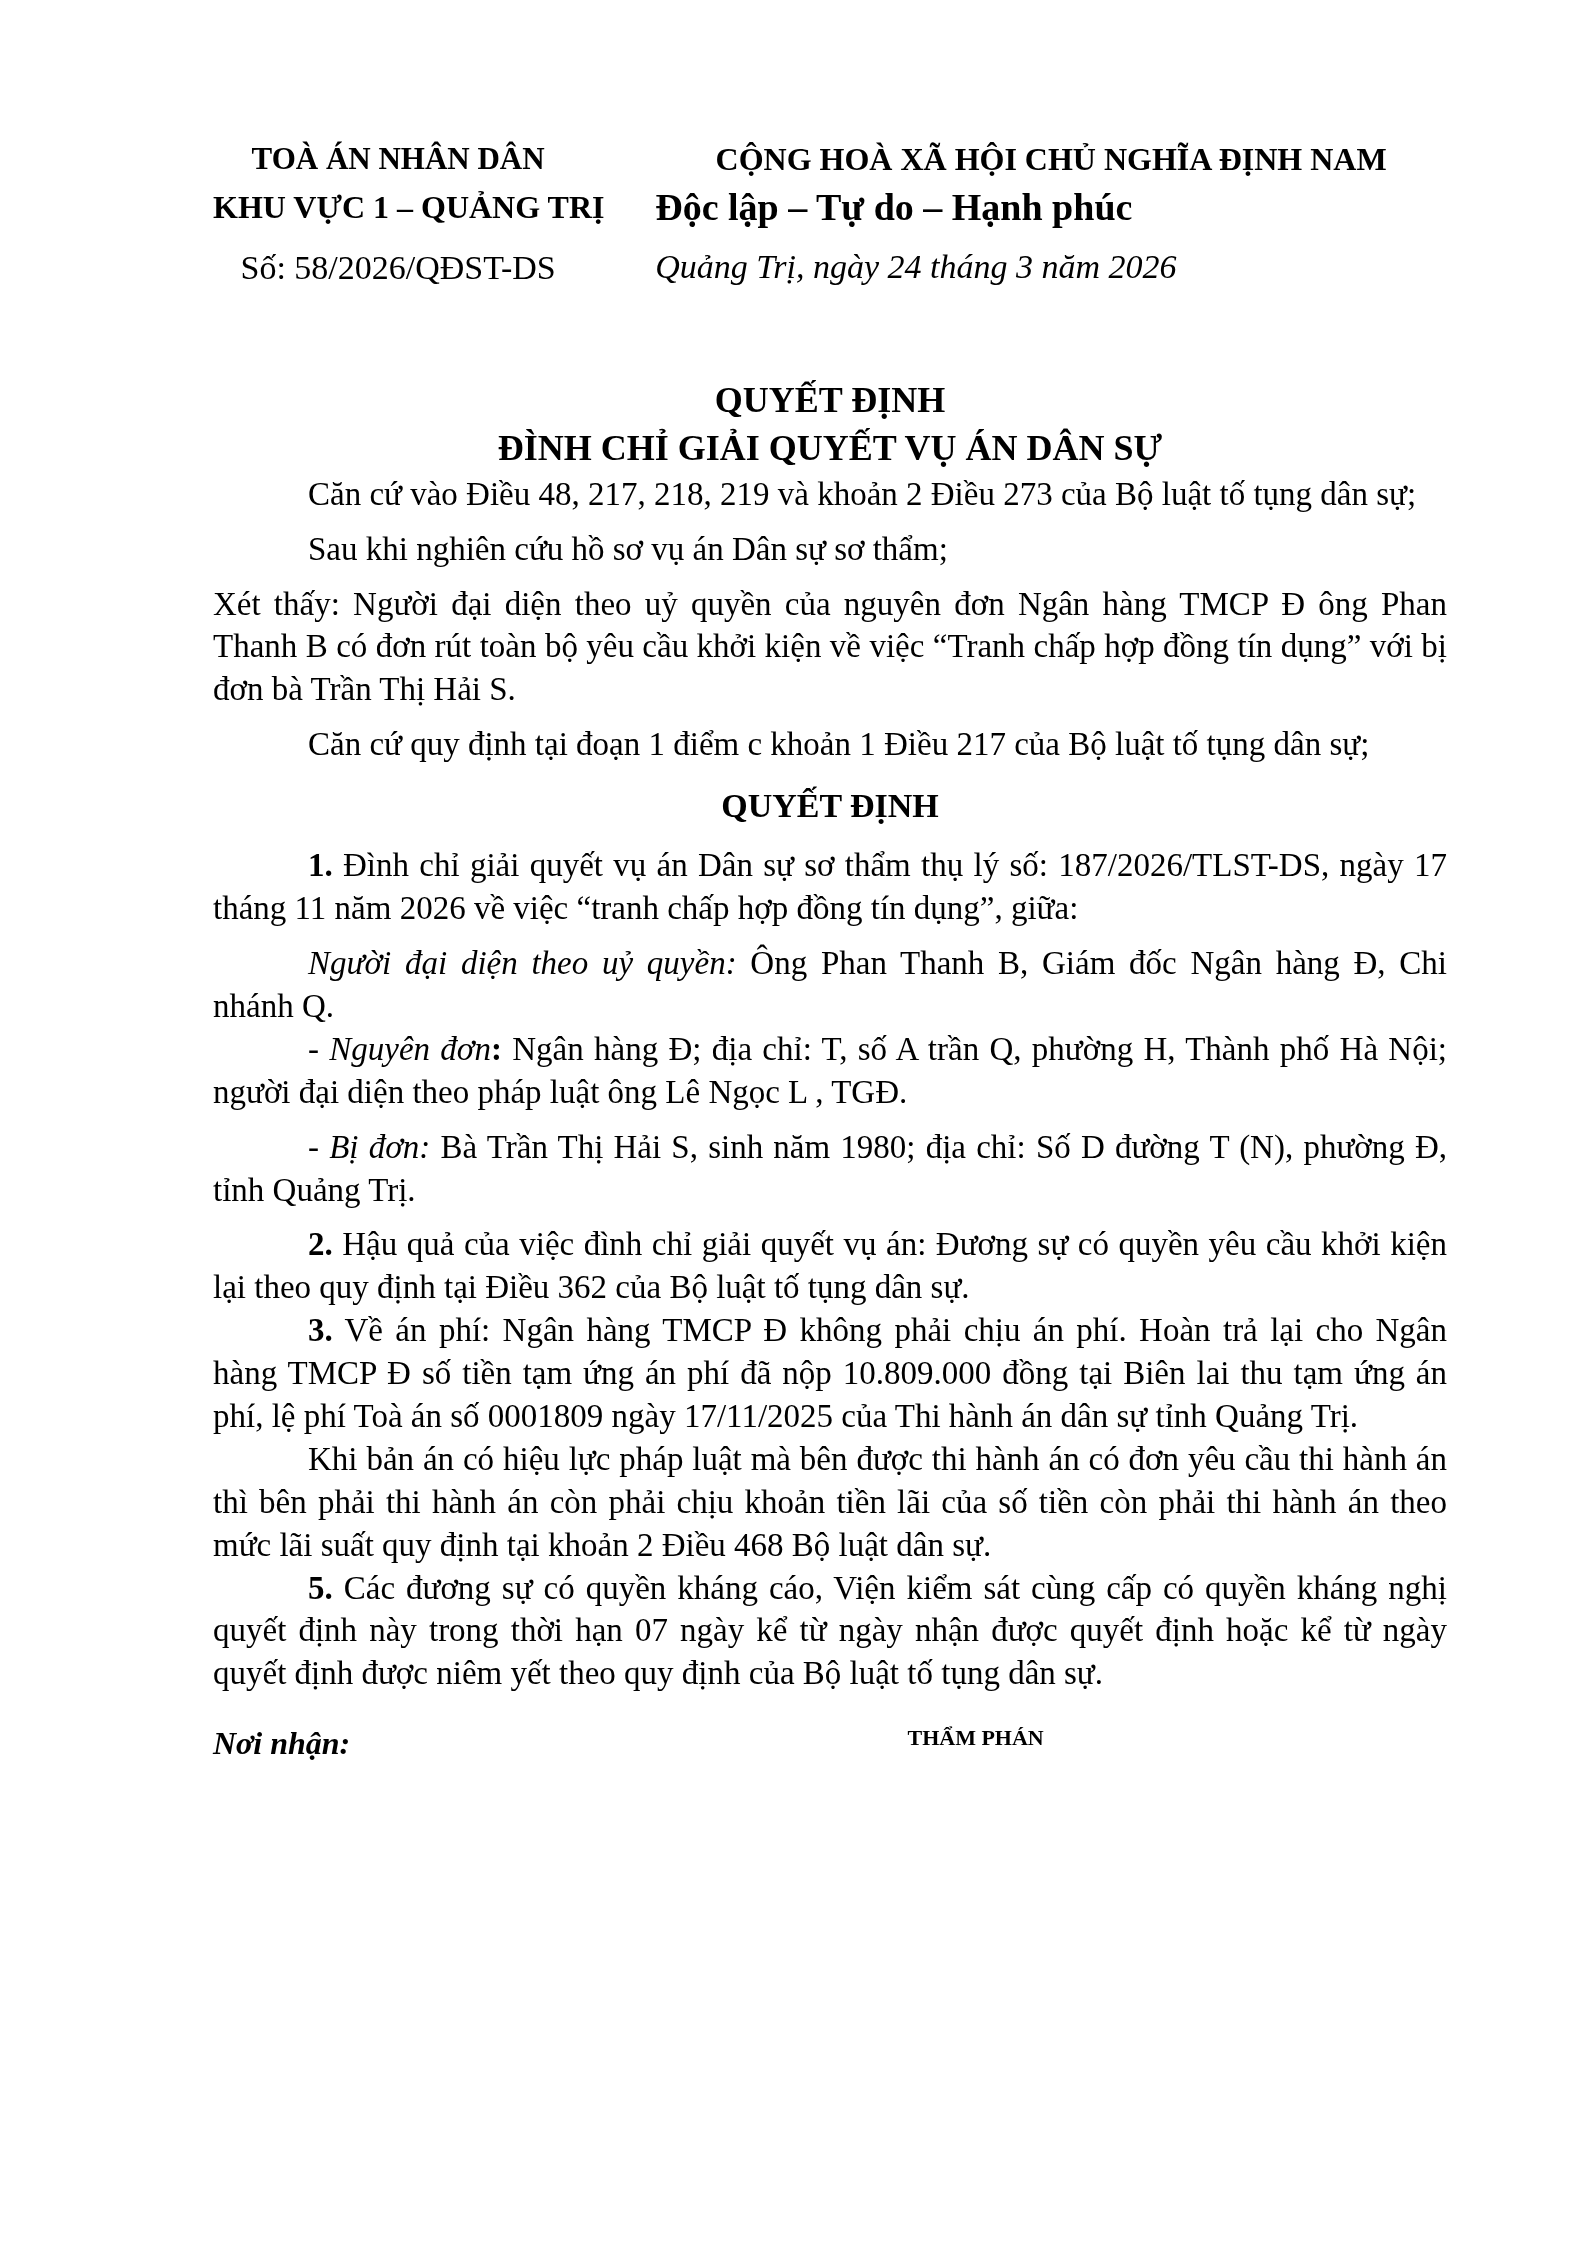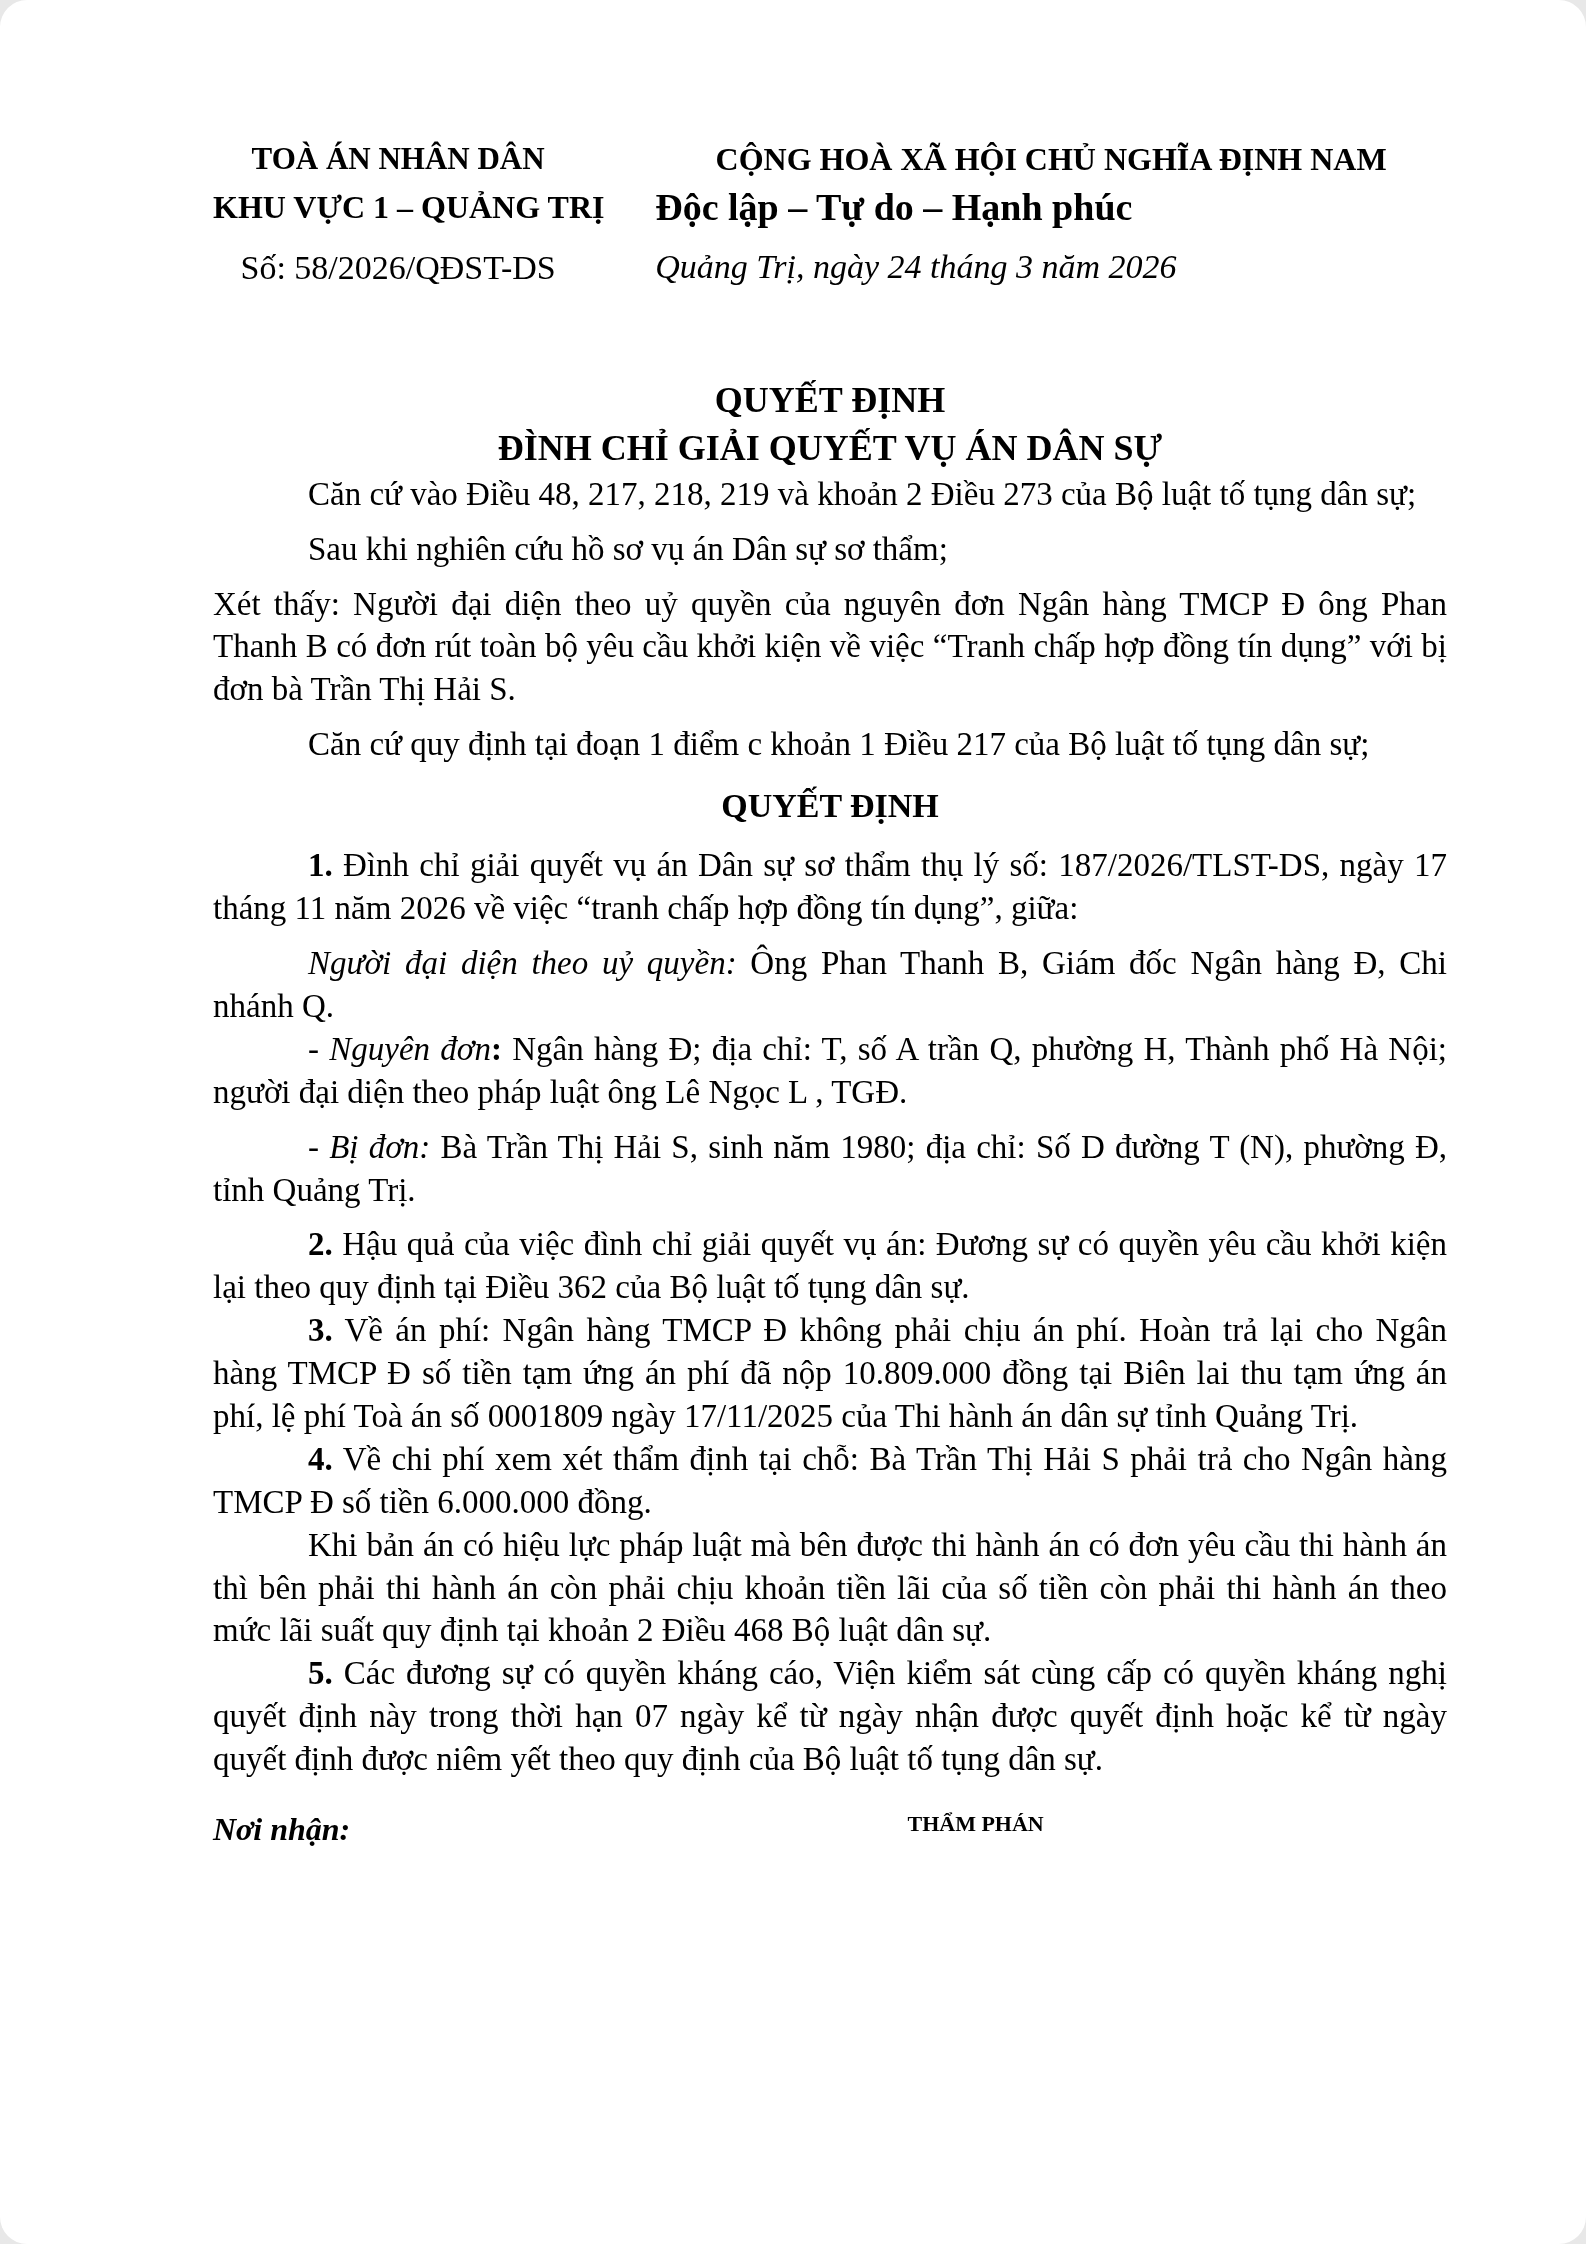--- a/index.html
+++ b/index.html
@@ -6,21 +6,20 @@
   .page {
     width: 1586px;
     height: 2244px;
     margin: 0 auto;
     background: #ffffff;
     color: #000000;
     box-sizing: border-box;
     padding: 135px 139px 0 213px;
     font-family: "Liberation Serif", "DejaVu Serif", serif;
     overflow: hidden;
-    border-radius: 27px;
   }
 
   
   .doc-header { display: flex; align-items: flex-start; }
   .header-left { width: 30%; text-align: center; }
   .header-left .org-l1 { font-weight: bold; font-size: 31px; line-height: 1.55; white-space: nowrap; }
   .header-left .org-l2 { font-weight: bold; font-size: 32px; line-height: 1.5; white-space: nowrap; }
   .doc-number { font-size: 34px; margin-top: 18px; white-space: nowrap; }
 
   .header-right { width: 70%; box-sizing: border-box; padding-left: 72px; }
@@ -78,21 +77,20 @@
       <p class="indent"><span>Sau khi nghiên cứu hồ sơ vụ án Dân sự sơ thẩm;</span></p>
       <p class=""><span>Xét thấy: Người đại diện theo uỷ quyền của nguyên đơn Ngân hàng TMCP Đ ông Phan Thanh B có đơn rút toàn bộ yêu cầu khởi kiện về việc “Tranh chấp hợp đồng tín dụng” với bị đơn bà Trần Thị Hải S.</span></p>
       <p class="indent"><span>Căn cứ quy định tại đoạn 1 điểm c khoản 1 Điều 217 của Bộ luật tố tụng dân sự;</span></p>
       <div class="section-heading"><span>QUYẾT ĐỊNH</span></div>
       <p class="indent"><span class="run-b">1.</span><span> Đình chỉ giải quyết vụ án Dân sự sơ thẩm thụ lý số: 187/2026/TLST-DS, ngày 17 tháng 11 năm 2026 về việc “tranh chấp hợp đồng tín dụng”, giữa:</span></p>
       <p class="indent"><span class="run-i">Người đại diện theo uỷ quyền:</span><span> Ông Phan Thanh B, Giám đốc Ngân hàng Đ, Chi nhánh Q.</span></p>
       <p class="indent"><span>- </span><span class="run-i">Nguyên đơn</span><span class="run-b">:</span><span> Ngân hàng Đ; địa chỉ: T, số A trần Q, phường H, Thành phố Hà Nội; người đại diện theo pháp luật ông Lê Ngọc L , TGĐ.</span></p>
       <p class="indent"><span>- </span><span class="run-i">Bị đơn:</span><span> Bà Trần Thị Hải S, sinh năm 1980; địa chỉ: Số D đường T (N), phường Đ, tỉnh Quảng Trị.</span></p>
       <p class="indent"><span class="run-b">2.</span><span> Hậu quả của việc đình chỉ giải quyết vụ án: Đương sự có quyền yêu cầu khởi kiện lại theo quy định tại Điều 362 của Bộ luật tố tụng dân sự.</span></p>
       <p class="indent"><span class="run-b">3.</span><span> Về án phí: Ngân hàng TMCP Đ không phải chịu án phí. Hoàn trả lại cho Ngân hàng TMCP Đ số tiền tạm ứng án phí đã nộp 10.809.000 đồng tại Biên lai thu tạm ứng án phí, lệ phí Toà án số 0001809 ngày 17/11/2025 của Thi hành án dân sự tỉnh Quảng Trị.</span></p>
-      <p class="indent"><span class="run-b">4.</span><span> Về chi phí xem xét thẩm định tại chỗ: Bà Trần Thị Hải S phải trả cho Ngân hàng TMCP Đ số tiền 6.000.000 đồng.</span></p>
       <p class="indent"><span>Khi bản án có hiệu lực pháp luật mà bên được thi hành án có đơn yêu cầu thi hành án thì bên phải thi hành án còn phải chịu khoản tiền lãi của số tiền còn phải thi hành án theo mức lãi suất quy định tại khoản 2 Điều 468 Bộ luật dân sự.</span></p>
       <p class="indent"><span class="run-b">5.</span><span> Các đương sự có quyền kháng cáo, Viện kiểm sát cùng cấp có quyền kháng nghị quyết định này trong thời hạn 07 ngày kể từ ngày nhận được quyết định hoặc kể từ ngày quyết định được niêm yết theo quy định của Bộ luật tố tụng dân sự.</span></p>
     </div>
 
   <div class="doc-footer">
     <div class="recipients-label">Nơi nhận:</div>
     <div class="judge-title">THẨM PHÁN</div>
   </div>
 
 </div>

